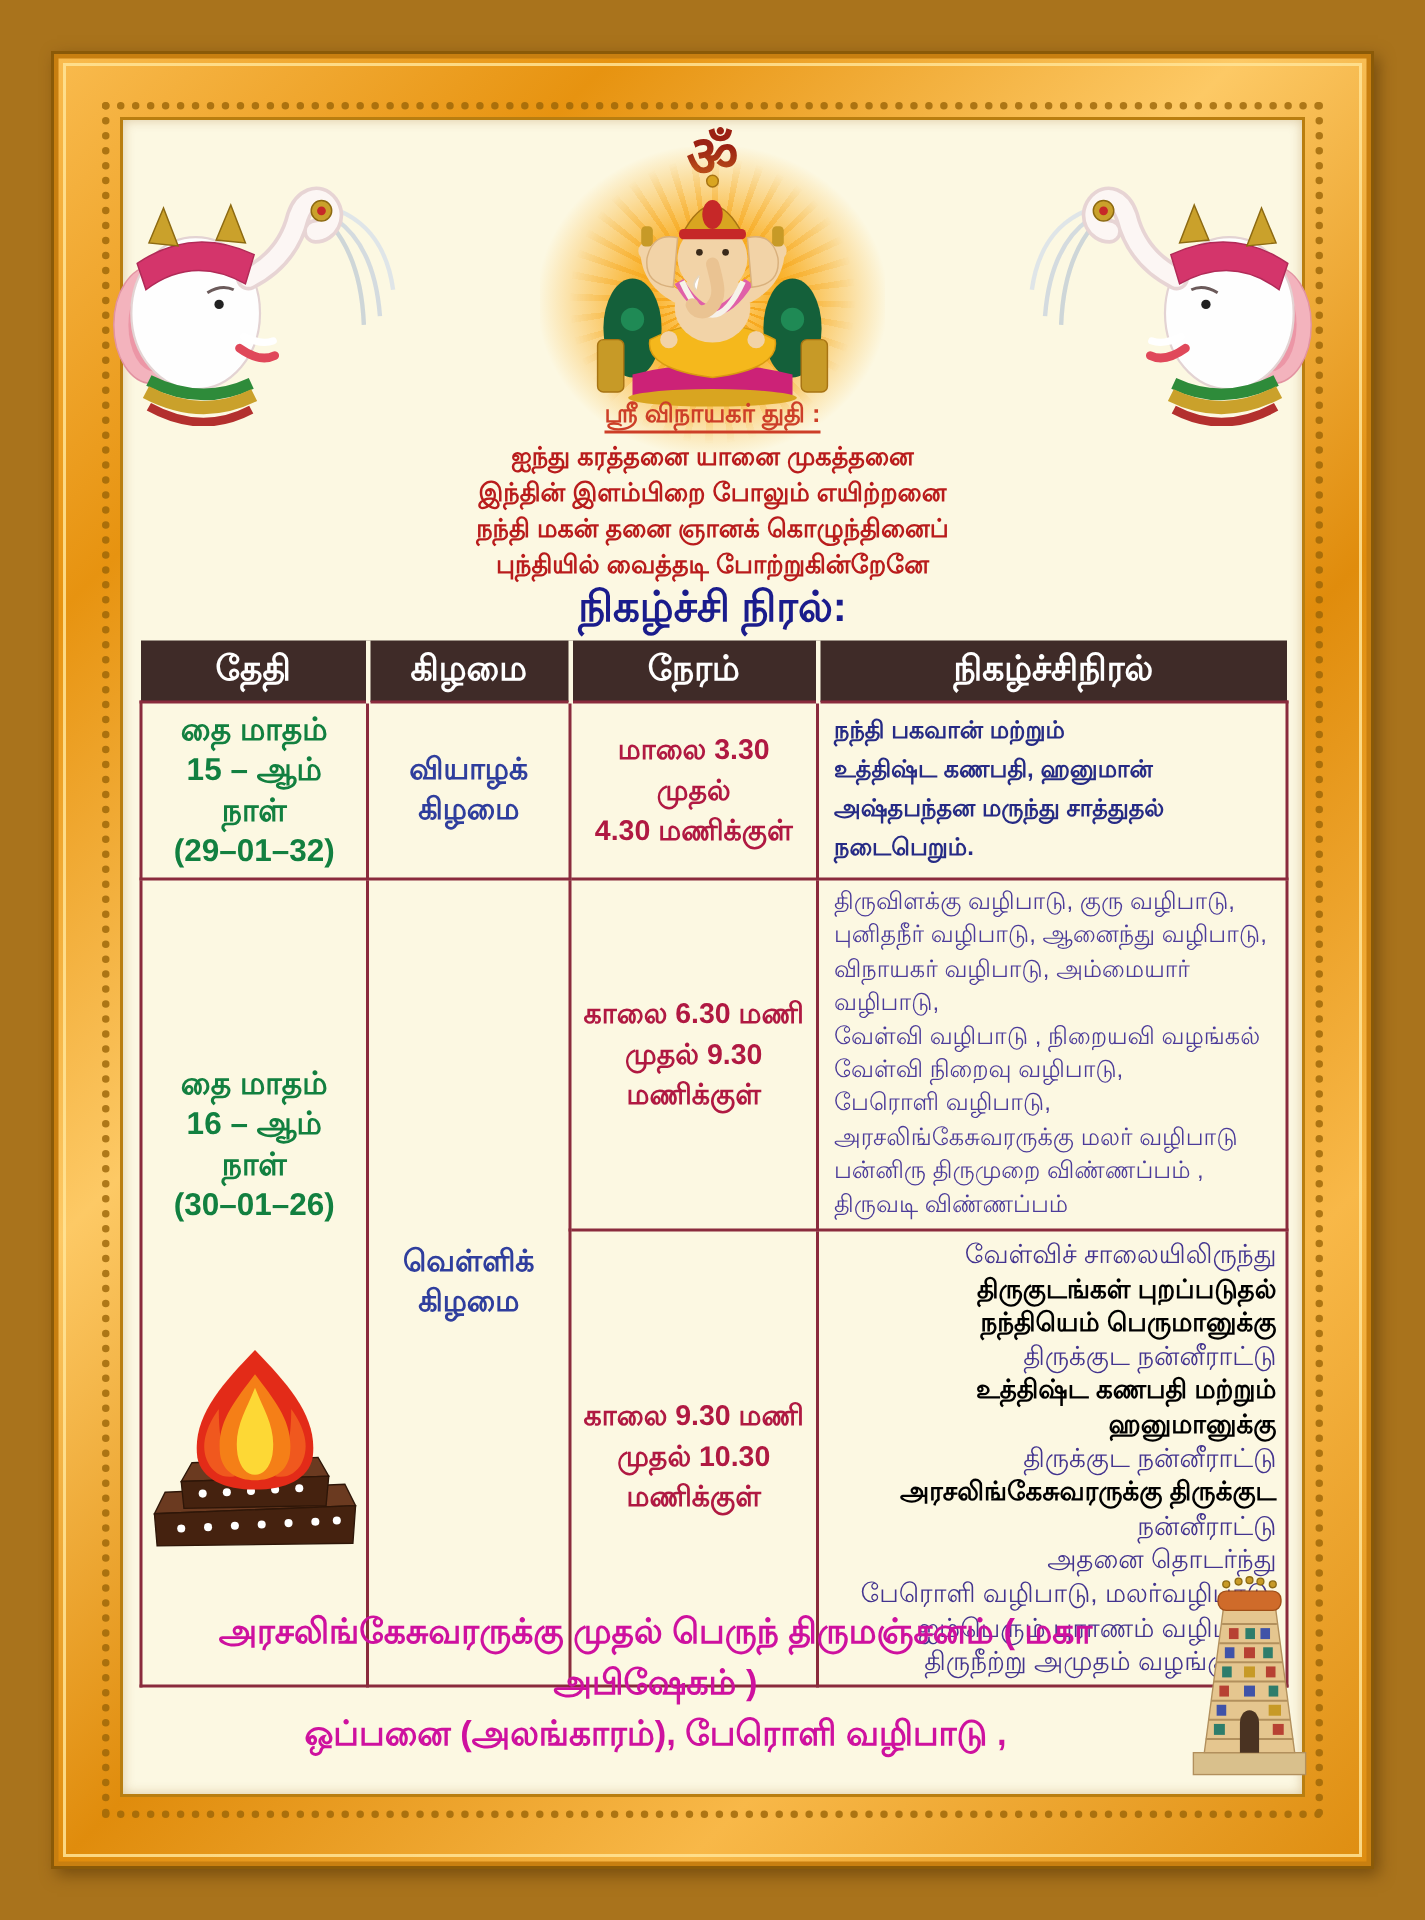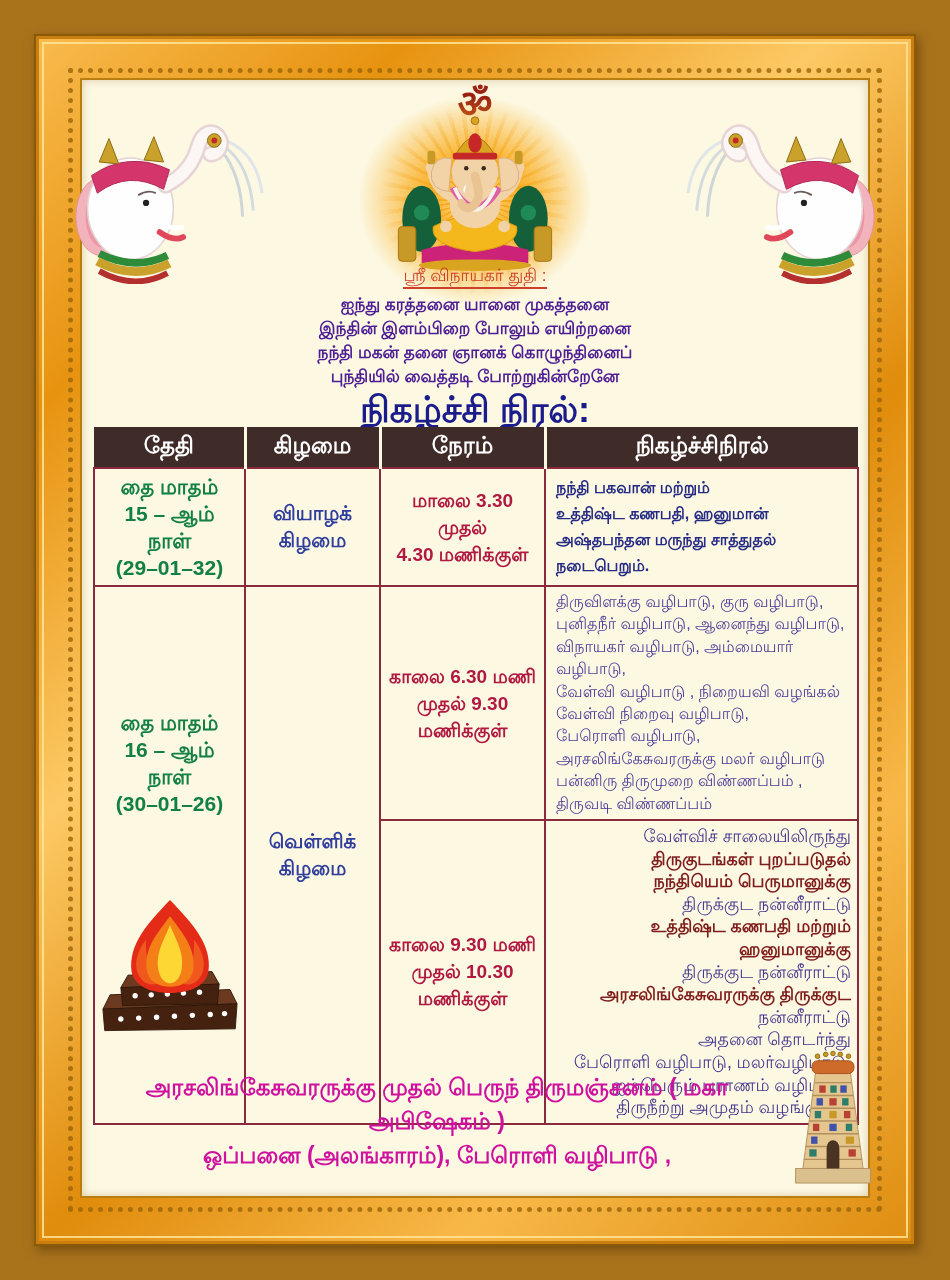--- a/index.html
+++ b/index.html
@@ -20,38 +20,38 @@
     background:radial-gradient(ellipse at center,#ffe1a0 0%,#f9ae22 28%,rgba(249,174,34,.5) 50%,rgba(252,248,226,0) 72%);}
   .sunburst::before{content:"";position:absolute;inset:0;
     background:repeating-conic-gradient(from 0deg,rgba(246,166,27,.9) 0deg 3deg,rgba(246,166,27,0) 3deg 9deg);
     -webkit-mask:radial-gradient(circle,#000 18%,transparent 62%);mask:radial-gradient(circle,#000 18%,transparent 62%);}
   .ganesha{position:absolute;left:50%;top:32px;width:170px;height:160px;margin-left:-85px;}
 
   .elephant{position:absolute;top:36px;width:195px;height:168px;}
   .elephant.left{left:-12px;}
   .elephant.right{right:-12px;transform:scaleX(-1);}
 
-  .invocation-title{position:absolute;top:186px;left:0;right:0;text-align:center;font-size:17px;font-weight:normal;color:#cd3f28;}
+  .invocation-title{position:absolute;top:186px;left:0;right:0;text-align:center;font-size:17px;font-weight:bold;color:#cd3f28;}
   .invocation-title span{border-bottom:2px solid #cd3f28;padding-bottom:2px;}
-  .verse{position:absolute;top:213px;left:0;right:0;text-align:center;font-size:17px;font-weight:600;color:#4c1d95;line-height:24px;}
-  .schedule-heading{position:absolute;top:309px;left:0;right:0;text-align:center;font-size:36px;font-weight:bold;color:#1a1c8c;}
+  .verse{position:absolute;top:213px;left:0;right:0;text-align:center;font-size:17px;font-weight:600;color:#b91c1c;line-height:24px;}
+  .schedule-heading{position:absolute;top:309px;left:0;right:0;text-align:center;font-size:28px;font-weight:bold;color:#1a1c8c;}
 
   
   .table-wrap{position:absolute;left:11px;top:347px;width:764px;}
   table.schedule{border-collapse:collapse;table-layout:fixed;width:764px;}
   table.schedule th{background:#3f2b28;color:#ffffff;font-size:23px;font-weight:bold;height:40px;text-align:center;padding:0;}
   table.schedule th + th{border-left:3px solid #fcf8e2;}
   table.schedule td{border:2px solid #8a2b3d;padding:4px 6px;vertical-align:middle;}
   .c-date{color:#128040;font-weight:bold;font-size:21px;line-height:27px;text-align:center;}
   .c-day{color:#2f3e9d;font-weight:bold;font-size:20px;line-height:27px;text-align:center;}
   .c-time{color:#b01942;font-weight:bold;font-size:19px;line-height:27px;text-align:center;margin-left:40px;}
   .c-prog1{color:#262b85;font-weight:600;font-size:16px;line-height:26px;text-align:left;padding-left:10px !important;}
   .c-prog2{color:#4c3c9a;font-weight:500;font-size:16px;line-height:22.4px;text-align:left;padding-left:10px !important;}
   .c-prog3{color:#43348f;font-weight:500;font-size:17.5px;line-height:22.6px;text-align:right;padding-left:10px !important;}
-  .c-prog2 .b,.c-prog3 .b{font-weight:bold;color:#7f1d1d;}
+  .c-prog2 .b,.c-prog3 .b{font-weight:bold;color:#000000;}
   td.rowspan-top{vertical-align:top;}
   .date-stack{display:flex;flex-direction:column;align-items:center;padding-top:34px;}
   .fire-icon{margin-top:76px;width:152px;height:142px;}
   .day-top{padding-top:70px;}
 
   
   .footer-text{position:absolute;left:4px;top:990px;width:702px;text-align:center;font-size:23px;font-weight:bold;color:#ce119f;line-height:34px;}
   .gopuram{position:absolute;left:700px;top:968px;width:102px;height:146px;}
 </style>
 </head>

